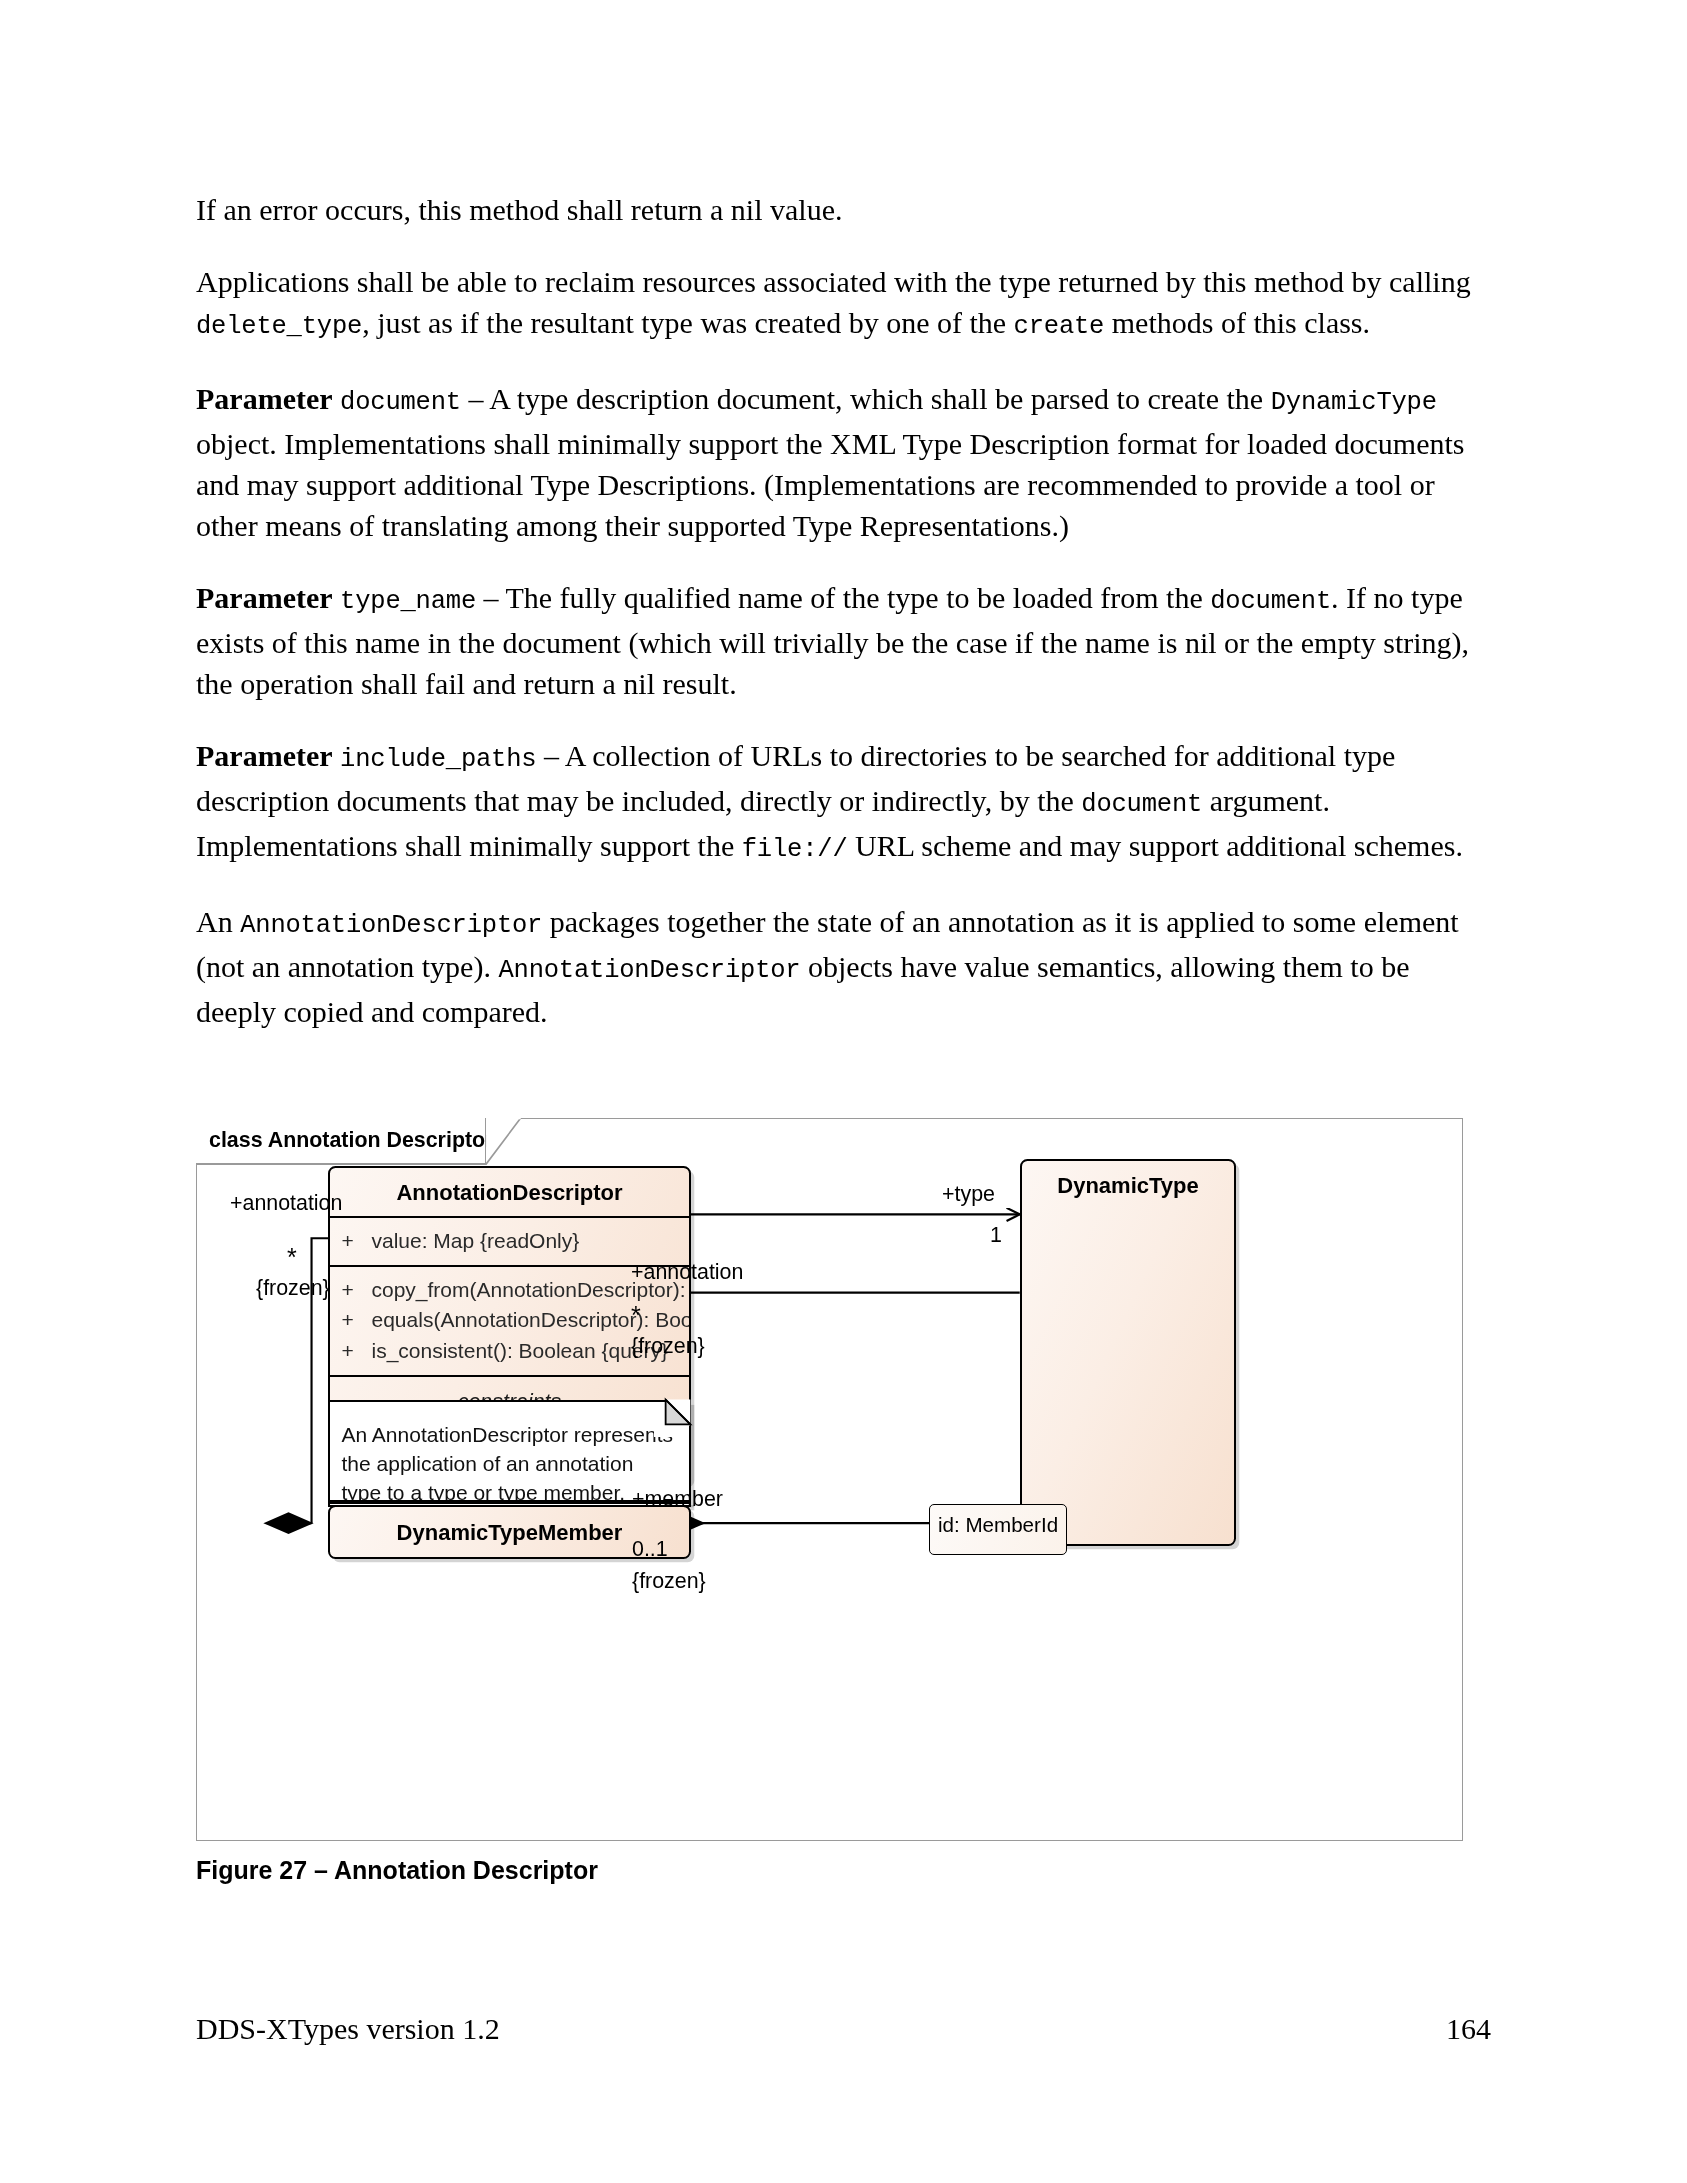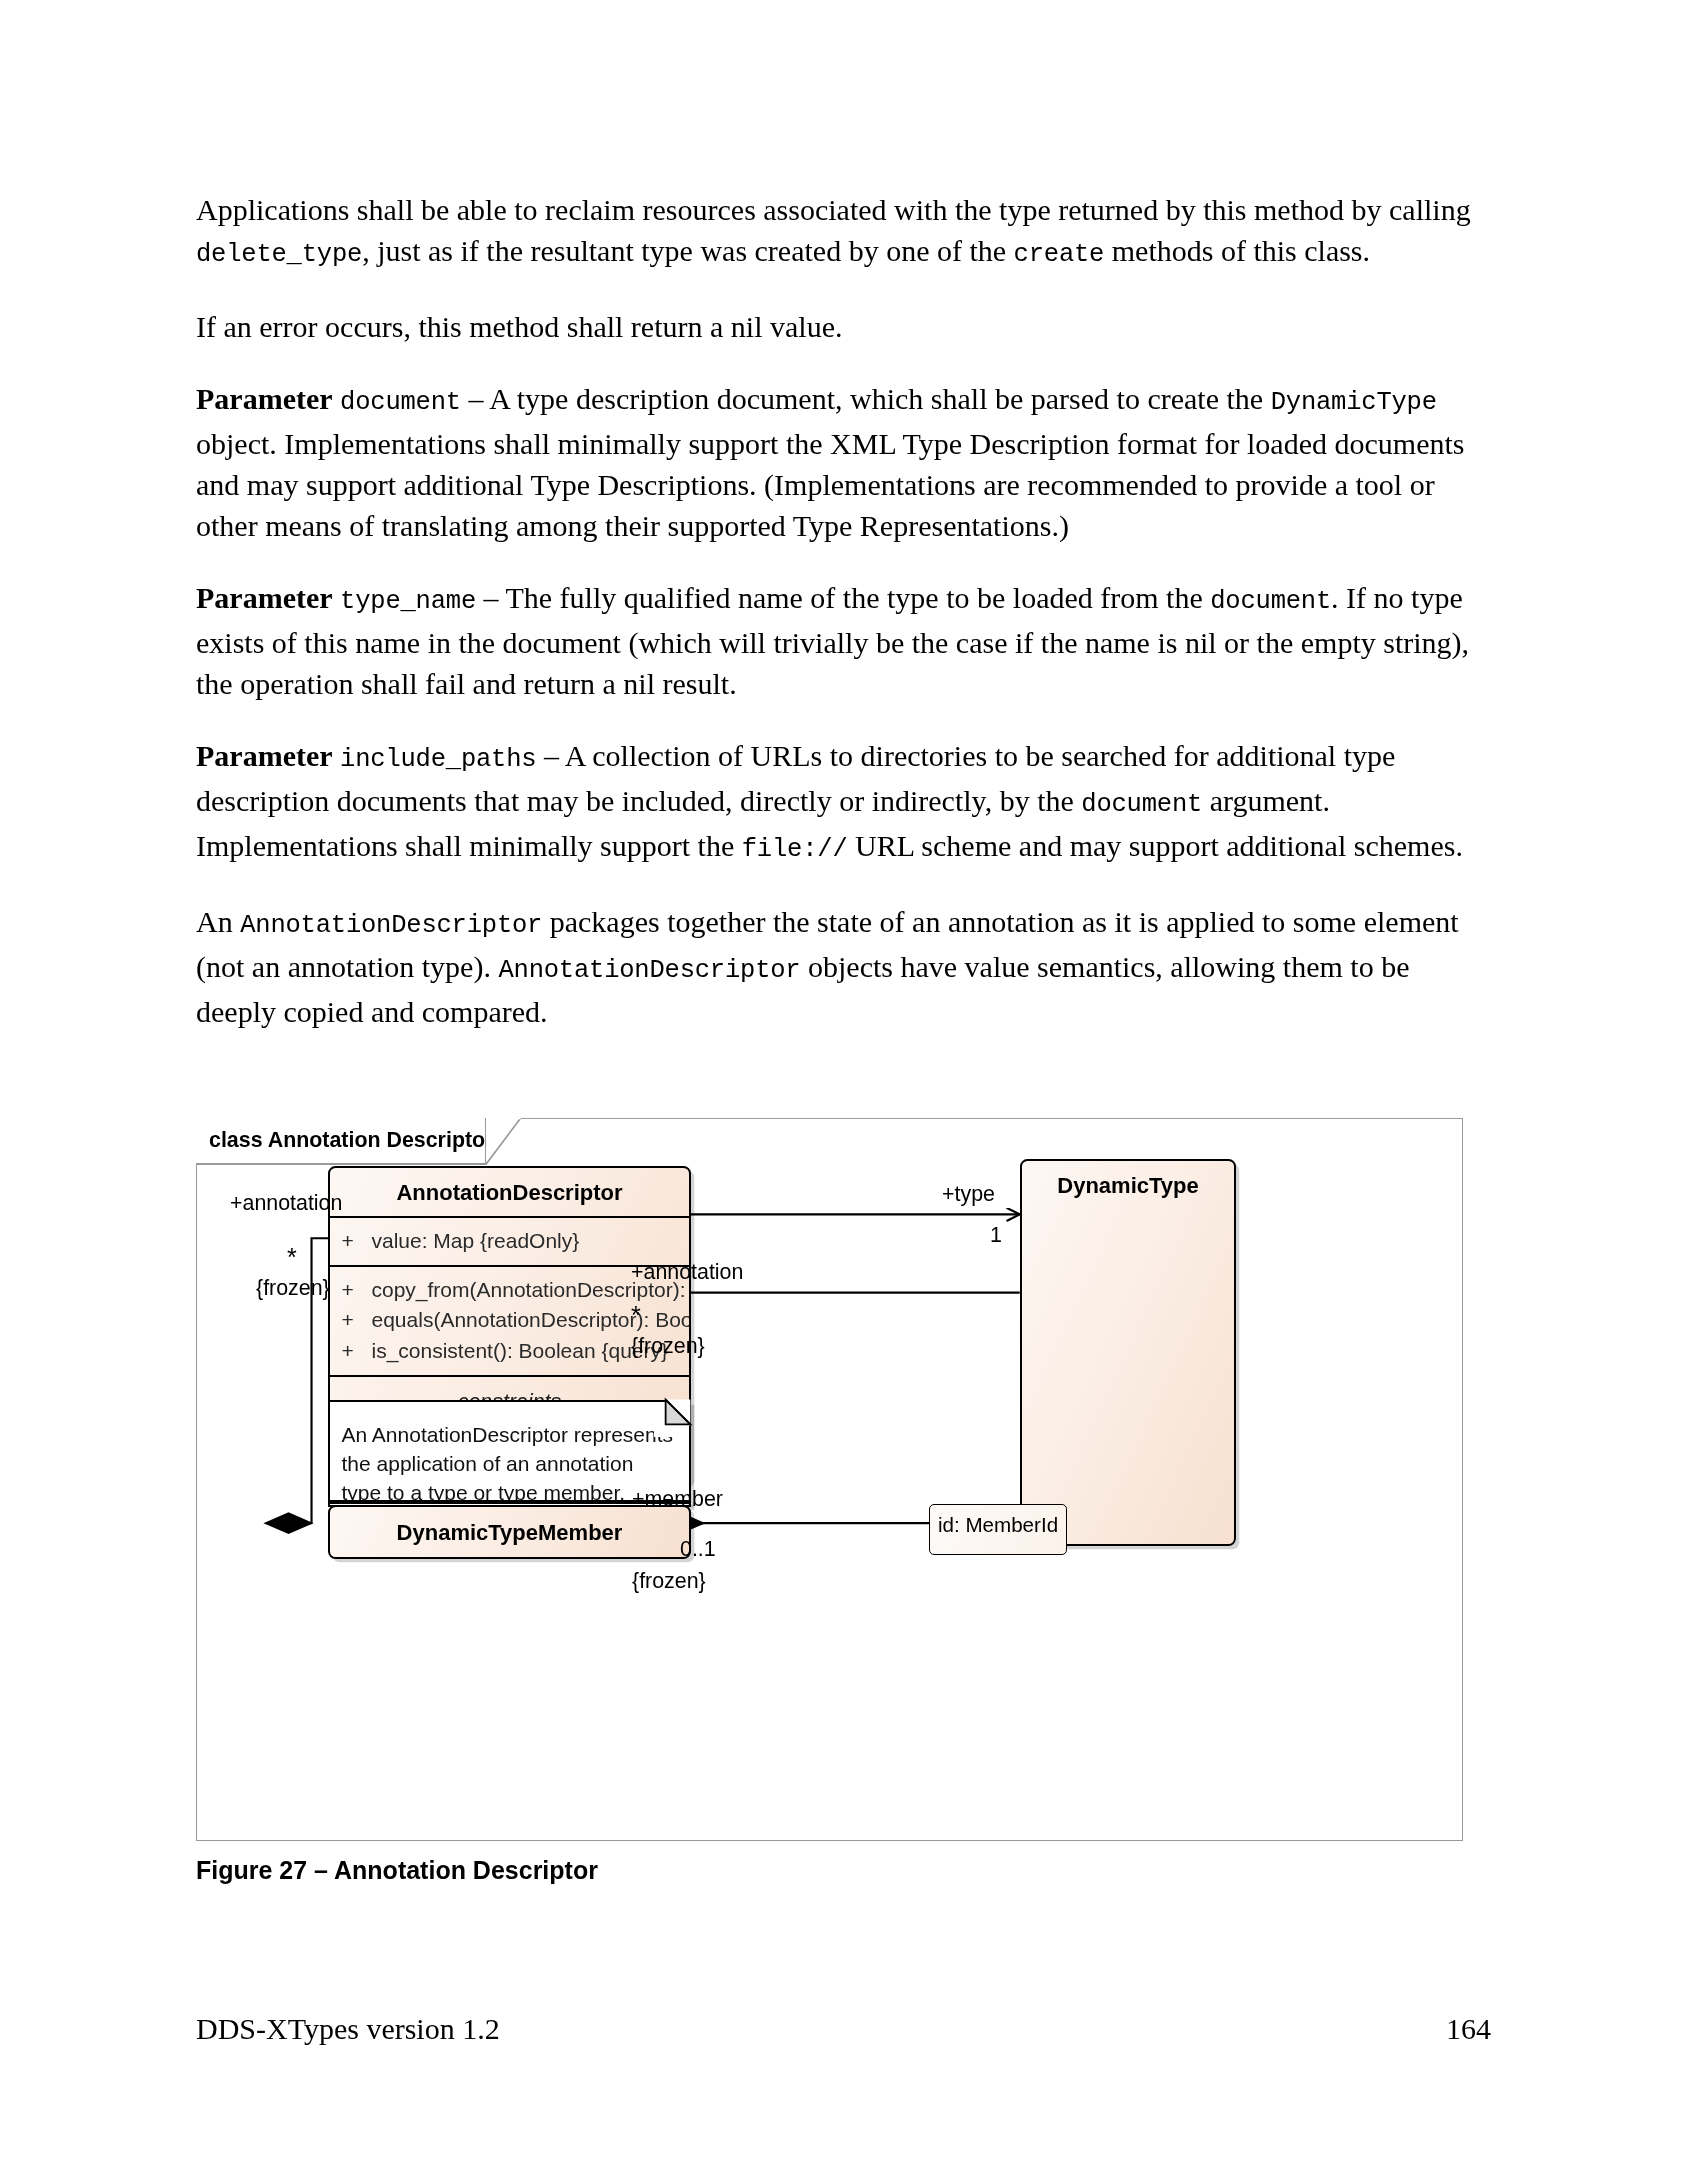--- a/index.html
+++ b/index.html
@@ -217,23 +217,23 @@
     font-size: 30px;
   }
 </style>
 </head>
 <body>
 
 <div class="page">
 
   <div class="content">
 
+    <p class="body-text">If an error occurs, this method shall return a nil value.</p>
+
     <p class="body-text"><span>Applications shall be able to reclaim resources associated with the type returned by this method by calling </span><span class="mono">delete_type</span><span>, just as if the resultant type was created by one of the </span><span class="mono">create</span><span> methods of this class.</span></p>
-
-    <p class="body-text">If an error occurs, this method shall return a nil value.</p>
 
     <p class="body-text"><span class="bold-serif">Parameter</span> <span class="mono">document</span><span> – A type description document, which shall be parsed to create the </span><span class="mono">DynamicType</span><span> object. Implementations shall minimally support the XML Type Description format for loaded documents and may support additional Type Descriptions. (Implementations are recommended to provide a tool or other means of translating among their supported Type Representations.)</span></p>
 
     <p class="body-text"><span class="bold-serif">Parameter</span> <span class="mono">type_name</span><span> – The fully qualified name of the type to be loaded from the </span><span class="mono">document</span><span>. If no type exists of this name in the document (which will trivially be the case if the name is nil or the empty string), the operation shall fail and return a nil result.</span></p>
 
     <p class="body-text"><span class="bold-serif">Parameter</span> <span class="mono">include_paths</span><span> – A collection of URLs to directories to be searched for additional type description documents that may be included, directly or indirectly, by the </span><span class="mono">document</span><span> argument. Implementations shall minimally support the </span><span class="mono">file://</span><span> URL scheme and may support additional schemes.</span></p>
 
 
     <p class="body-text"><span>An </span><span class="mono">AnnotationDescriptor</span><span> packages together the state of an annotation as it is applied to some element (not an annotation type). </span><span class="mono">AnnotationDescriptor</span><span> objects have value semantics, allowing them to be deeply copied and compared.</span></p>
 
@@ -324,21 +324,21 @@
     <div class="edge-label" style="left:60px; top:158px;">{frozen}</div>
 
     <div class="edge-label" style="left:746px; top:64px;">+type</div>
     <div class="edge-label" style="left:794px; top:105px;">1</div>
 
     <div class="edge-label" style="left:435px; top:142px;">+annotation</div>
     <div class="edge-label" style="left:435px; top:183px; font-size:25px;">*</div>
     <div class="edge-label" style="left:435px; top:216px;">{frozen}</div>
 
     <div class="edge-label" style="left:436px; top:369px;">+member</div>
-    <div class="edge-label" style="left:436px; top:419px;margin-left:48px;">0..1</div>
+    <div class="edge-label" style="left:436px; top:419px;">0..1</div>
     <div class="edge-label" style="left:436px; top:451px;">{frozen}</div>
 
   </div>
 
   <div class="fig-caption">Figure 27 – Annotation Descriptor</div>
 
   <div class="footer-left">DDS-XTypes version 1.2</div>
   <div class="footer-right">164</div>
 
 </div>

